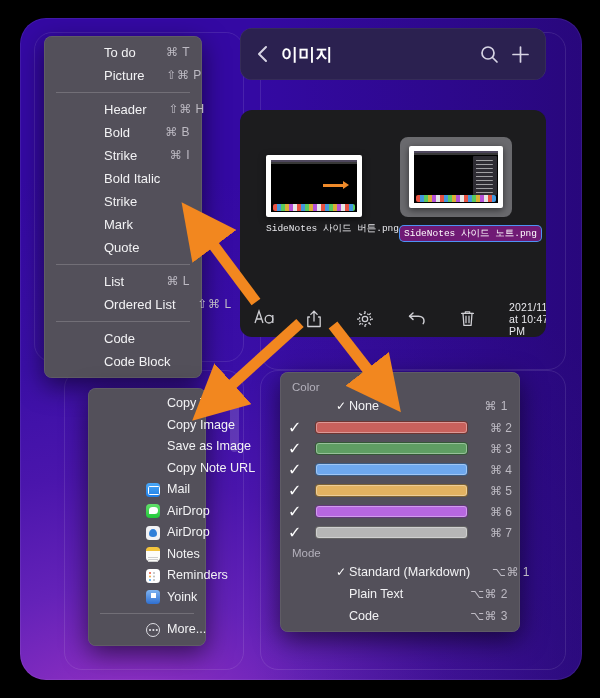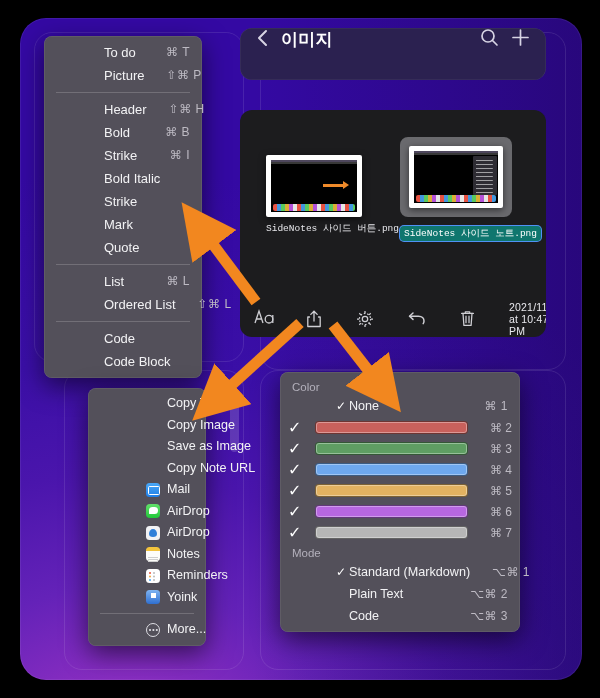--- a/index.html
+++ b/index.html
@@ -150,40 +150,40 @@
   .shot-inner .sidenote{
     position:absolute; right:1px; top:5px; bottom:8px; width:28%;
     background:#2e2c33; border-radius:1px;
     background-image: repeating-linear-gradient(180deg, rgba(255,255,255,.55) 0 1px, transparent 1px 4px);
     background-size:70% 100%; background-repeat:no-repeat; background-position:3px 4px;
   }
   .thumb .cap{
     margin-top:7px; text-align:center; font-size:9.5px; color:#e6e6ea; white-space:nowrap;font-family:Liberation Mono, monospace;
   }
   .thumb .cap.sel{
-    background:#0f766e; color:#fff; border-radius:4px; padding:1px 4px; display:inline-block;
+    background:#701a75; color:#fff; border-radius:4px; padding:1px 4px; display:inline-block;
     box-shadow:0 0 0 1px #4f92f5;
   }
   .thumb.selected .tile{
     background:#6a6a6e; border-radius:8px; padding:9px;
   }
   .caprow{ text-align:center; }
 
   .toolbar{
     position:absolute; left:0; right:16px; bottom:0; height:36px;
     display:flex; align-items:center; padding:0 14px; gap:34px;
   }
   .tbtn{ width:18px; height:18px; position:relative; cursor:default; color:#cfcfd4;}
   .tdate{ margin-left:auto; font-size:10.5px; color:#e9e9ee; letter-spacing:.2px; }
 
   
   .topbar{
     position:absolute; left:240px; top:28px; width:306px; height:52px;
     background:#2b2150; border-radius:12px;
-    display:flex; align-items:flex-start; padding:0 16px; gap:12px;
+    display:flex; align-items:center; padding:0 16px; gap:12px;
     box-shadow: inset 0 0 0 .5px rgba(255,255,255,.10);
   }
   .topbar .title{ font-size:17px; font-weight:bold; color:#fff; letter-spacing:.3px;}
   .topbar .spacer{ flex:1 1 auto; }
   .tb-icon{ color:#d7d4e4; }
 
   
   .arrow{ position:absolute; pointer-events:none; }
 
   svg{ display:block; overflow:visible; }

